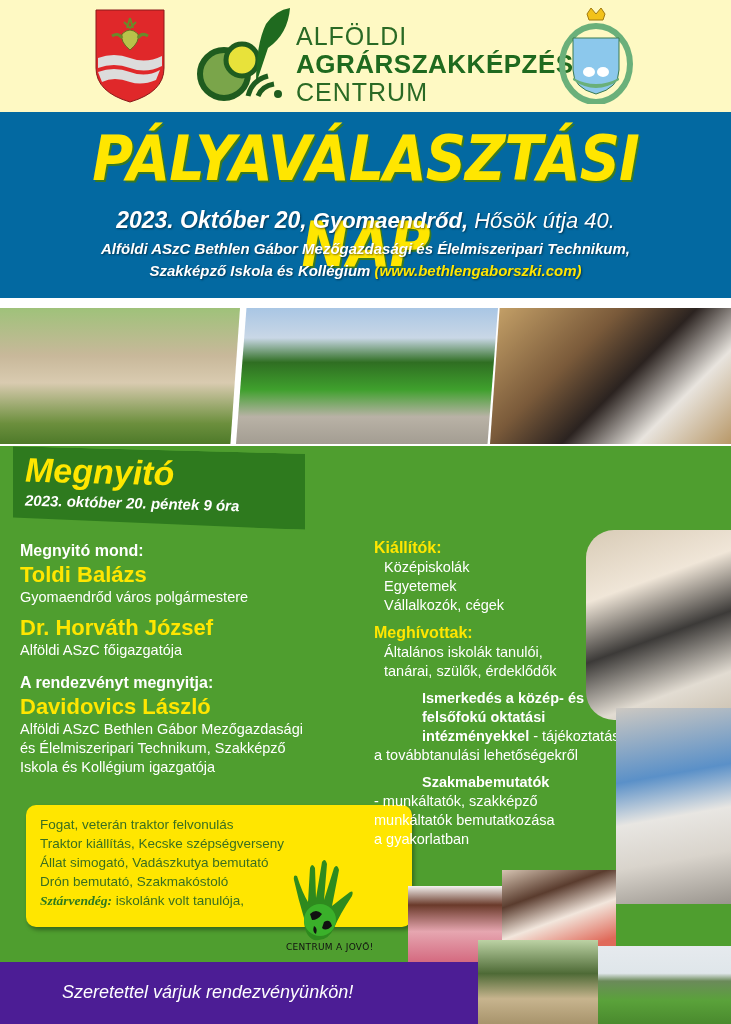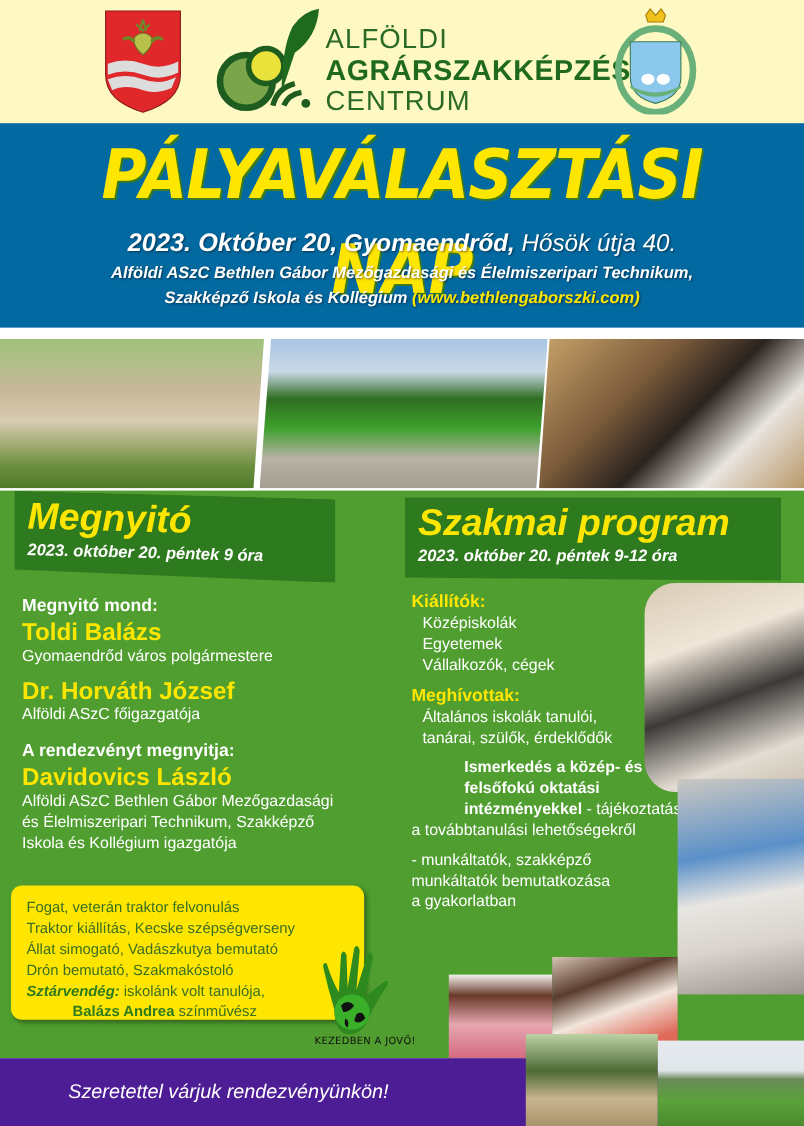--- a/index.html
+++ b/index.html
@@ -56,25 +56,25 @@
   .banner .sub { position: absolute; left: 12px; top: 44px; font-size: 15px; font-style: italic; font-weight: bold; color: #fff; line-height: 20px; }
 
   .left-col { position: absolute; left: 20px; top: 94px; width: 340px; color: #fff; }
   .lbl { font-weight: bold; font-size: 16px; line-height: 22px; color: #fff; }
   .person { font-weight: bold; font-size: 22px; line-height: 26px; color: #ffe600; }
   .role { font-size: 14.5px; line-height: 19px; color: #fff; }
   .gap8 { height: 8px; }
   .gap12 { height: 12px; }
 
   .highlight-box {
-    position: absolute; left: 10px; top: 359px; width: 321px; height: 122px;
+    position: absolute; left: 26px; top: 359px; width: 386px; height: 122px;
     background: #ffe600; border-radius: 10px; box-shadow: 2px 3px 4px rgba(0,0,0,0.35);
     padding: 10px 14px; color: #3a6f20; font-size: 13.5px; line-height: 19px;
   }
-  .highlight-box .star { font-weight: bold; font-style: italic; color: #2e7a1e; }
+  .highlight-box .star { font-weight: bold; font-style: italic; color: #2e7a1e; font-family: Liberation Serif, serif; }
   .highlight-box .guest { font-weight: bold; color: #2e7a1e; padding-left: 42px; }
 
   .hand-logo { position: absolute; left: 284px; top: 412px; width: 80px; height: 92px; }
   .hand-caption { position: absolute; left: 286px; top: 496px; font-size: 9px; font-family: "DejaVu Sans", sans-serif; color: #111; letter-spacing: 0.3px; }
 
   .right-col { position: absolute; left: 374px; top: 92px; width: 250px; color: #fff; }
   .sub-head { font-weight: bold; font-size: 16px; line-height: 20px; color: #ffe600; }
   .indent { padding-left: 10px; font-size: 14.5px; line-height: 19px; }
   .body-txt { font-size: 14.5px; line-height: 19px; }
   .bold-w { font-weight: bold; margin-left: 48px; }
@@ -149,24 +149,20 @@
   <div class="photo photo-rabbit"></div>
 </div>
 
 <div class="main">
 
   <div class="banner banner-left">
     <h2>Megnyitó</h2>
     <div class="sub">2023. október 20. péntek 9 óra</div>
   </div>
 
-  <div class="banner banner-right">
-    <h2>Szakmai program</h2>
-    <div class="sub">2023. október 20. péntek 9-12 óra</div>
-  </div>
 
   <div class="left-col">
     <div class="lbl">Megnyitó mond:</div>
     <div class="person">Toldi Balázs</div>
     <div class="role">Gyomaendrőd város polgármestere</div>
     <div class="gap8"></div>
     <div class="person">Dr. Horváth József</div>
     <div class="role">Alföldi ASzC főigazgatója</div>
     <div class="gap12"></div>
     <div class="lbl">A rendezvényt megnyitja:</div>
@@ -177,49 +173,47 @@
   </div>
 
   <div class="highlight-box">
     <div>Fogat, veterán traktor felvonulás</div>
     <div>Traktor kiállítás, Kecske szépségverseny</div>
     <div>Állat simogató, Vadászkutya bemutató</div>
     <div>Drón bemutató, Szakmakóstoló</div>
     <div>
       <span class="star">Sztárvendég:</span><span> iskolánk volt tanulója,</span>
     </div>
-    <div class="guest-line">
-      <span class="guest">Balázs Andrea</span><span> színművész</span>
-    </div>
   </div>
 
   <svg class="hand-logo" viewBox="0 0 80 92">
     <path d="M20 60 Q14 40 10 22 Q9 16 13 18 Q18 34 24 44 L26 10 Q28 4 31 10 L32 40 L38 4 Q41 -1 43 6 L40 42 L50 10 Q53 5 55 12 L48 48 Q58 40 66 34 Q70 32 68 38 Q56 56 50 70 Q44 84 30 82 Q20 78 20 60 Z" fill="#2e8a1e"></path>
     <circle cx="36" cy="62" r="16" fill="#3ab02a"></circle>
     <path d="M26 56 Q32 50 38 56 Q34 62 28 62 Z M40 64 Q46 60 48 68 Q42 74 38 70 Z M30 68 Q34 70 32 76 Q28 74 30 68 Z" fill="#111"></path>
   </svg>
-  <div class="hand-caption">KEZEDBEN A JOVŐ!</div>
+  <div class="hand-caption">CENTRUM A JOVŐ!</div>
 
   <div class="right-col">
     <div class="sub-head">Kiállítók:</div>
     <div class="indent">Középiskolák</div>
     <div class="indent">Egyetemek</div>
     <div class="indent">Vállalkozók, cégek</div>
     <div class="gap8"></div>
     <div class="sub-head">Meghívottak:</div>
     <div class="indent">Általános iskolák tanulói,</div>
     <div class="indent">tanárai, szülők, érdeklődők</div>
     <div class="gap8"></div>
     <div class="body-txt bold-w">Ismerkedés a közép- és</div>
     <div class="body-txt bold-w">felsőfokú oktatási</div>
     <div class="body-txt">
       <span class="bold-w">intézményekkel</span><span> - tájékoztatás</span>
     </div>
     <div class="body-txt">a továbbtanulási lehetőségekről</div>
     <div class="gap8"></div>
+    <div class="body-txt bold-w">Szakmabemutatók</div>
     <div class="body-txt">- munkáltatók, szakképző</div>
     <div class="body-txt">munkáltatók bemutatkozása</div>
     <div class="body-txt">a gyakorlatban</div>
   </div>
 
   <div class="lab-photo"></div>
   <div class="kitchen-photo"></div>
   <div class="actress-photo"></div>
   <div class="craft-photo"></div>
 </div>

